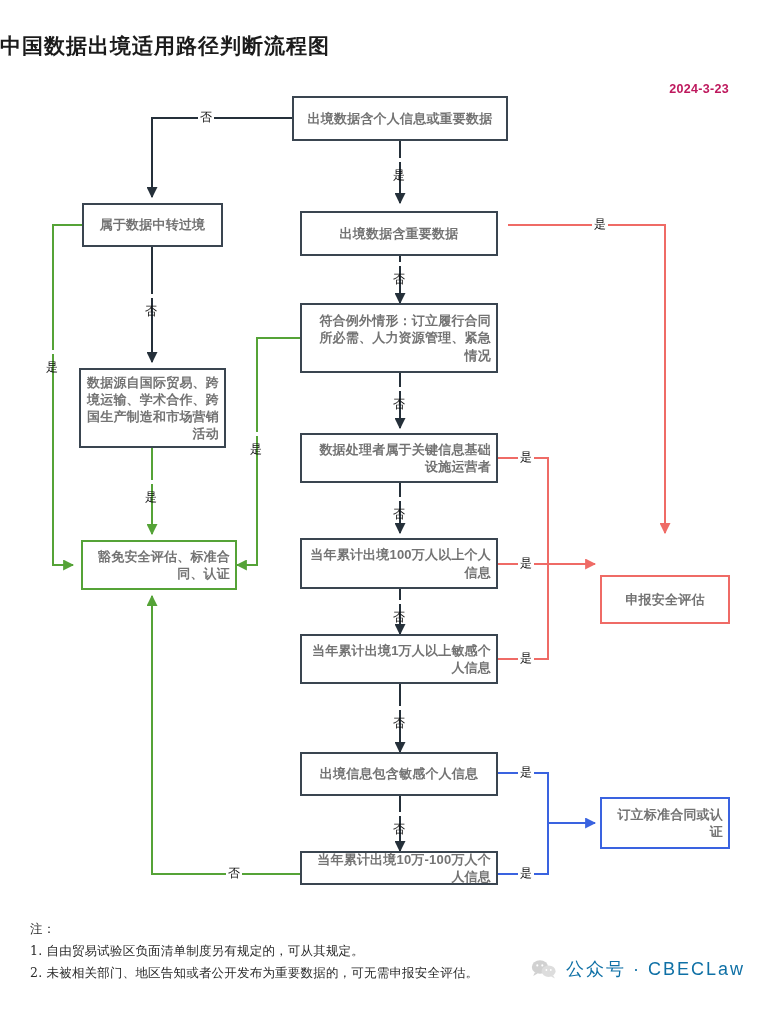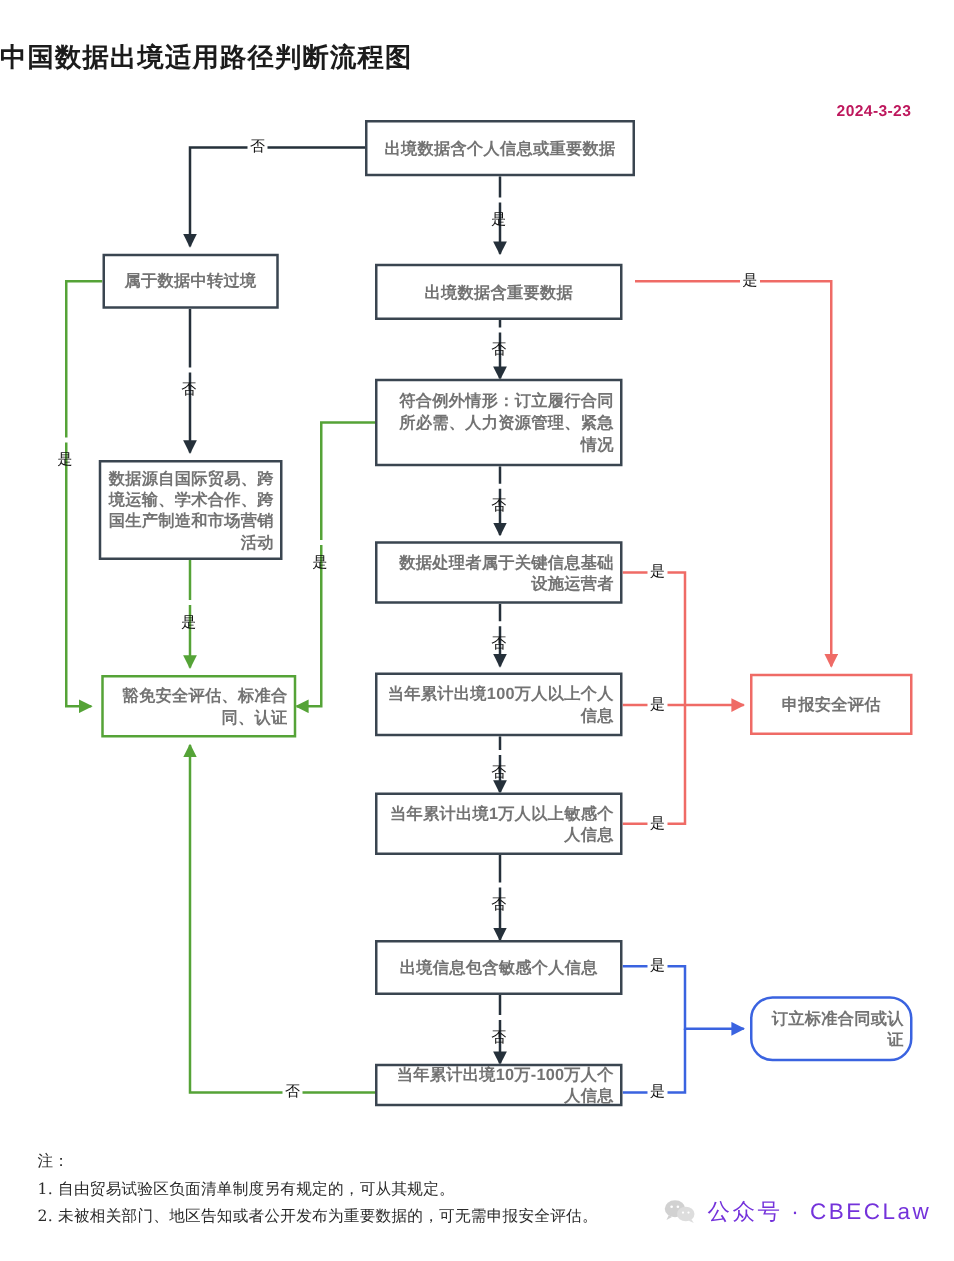--- a/index.html
+++ b/index.html
@@ -53,21 +53,21 @@
     font-size: 13px;
     font-weight: 700;
     color: #737373;
     line-height: 1.32;
     background: #ffffff;
     border: 2px solid #3a4550;
     padding: 2px 5px;
     letter-spacing: 0.2px;
   }
   .node.green  { border-color: #55a337; }
-  .node.red    { border-color: #ef6b66; }
+  .node.red    { border-color: #ef6b66; margin-top: 36px; }
   .node.blue   { border-color: #3a63e0; }
 
   .edge-label {
     position: absolute;
     font-size: 12px;
     font-weight: 400;
     color: #101010;
     background: #ffffff;
     padding: 0 2px;
     line-height: 1;
@@ -91,21 +91,21 @@
   }
   .notes div { white-space: nowrap; }
 
   .watermark {
     position: absolute;
     right: 18px;
     bottom: 28px;
     display: flex;
     align-items: center;
     gap: 9px;
-    color: #6d28d9;
+    color: #0369a1;
     font-size: 18px;
     letter-spacing: 2px;
     opacity: 0.95;
   }
   .wechat-icon { display: block; }
 </style>
 </head>
 <body>
 
 <div id="page">
@@ -188,21 +188,21 @@
   <div class="node" style="left:300px; top:538px; width:198px; height:51px;">当年累计出境100万人以上个人信息</div>
 
   <div class="node" style="left:300px; top:634px; width:198px; height:50px;">当年累计出境1万人以上敏感个人信息</div>
 
   <div class="node" style="left:300px; top:752px; width:198px; height:44px;">出境信息包含敏感个人信息</div>
 
   <div class="node" style="left:300px; top:851px; width:198px; height:34px;">当年累计出境10万-100万人个人信息</div>
 
   <div class="node red" style="left:600px; top:539px; width:130px; height:49px;">申报安全评估</div>
 
-  <div class="node blue" style="left:600px; top:797px; width:130px; height:52px;border-radius:18px;">订立标准合同或认证</div>
+  <div class="node blue" style="left:600px; top:797px; width:130px; height:52px;">订立标准合同或认证</div>
 
   <div class="edge-label" style="left:198px; top:111px;">否</div>
 
   <div class="edge-label vert" style="left:393px; top:158px;">是</div>
 
   <div class="edge-label vert" style="left:46px; top:350px;">是</div>
 
   <div class="edge-label vert" style="left:145px; top:294px;">否</div>
 
   <div class="edge-label vert" style="left:145px; top:480px;">是</div>

